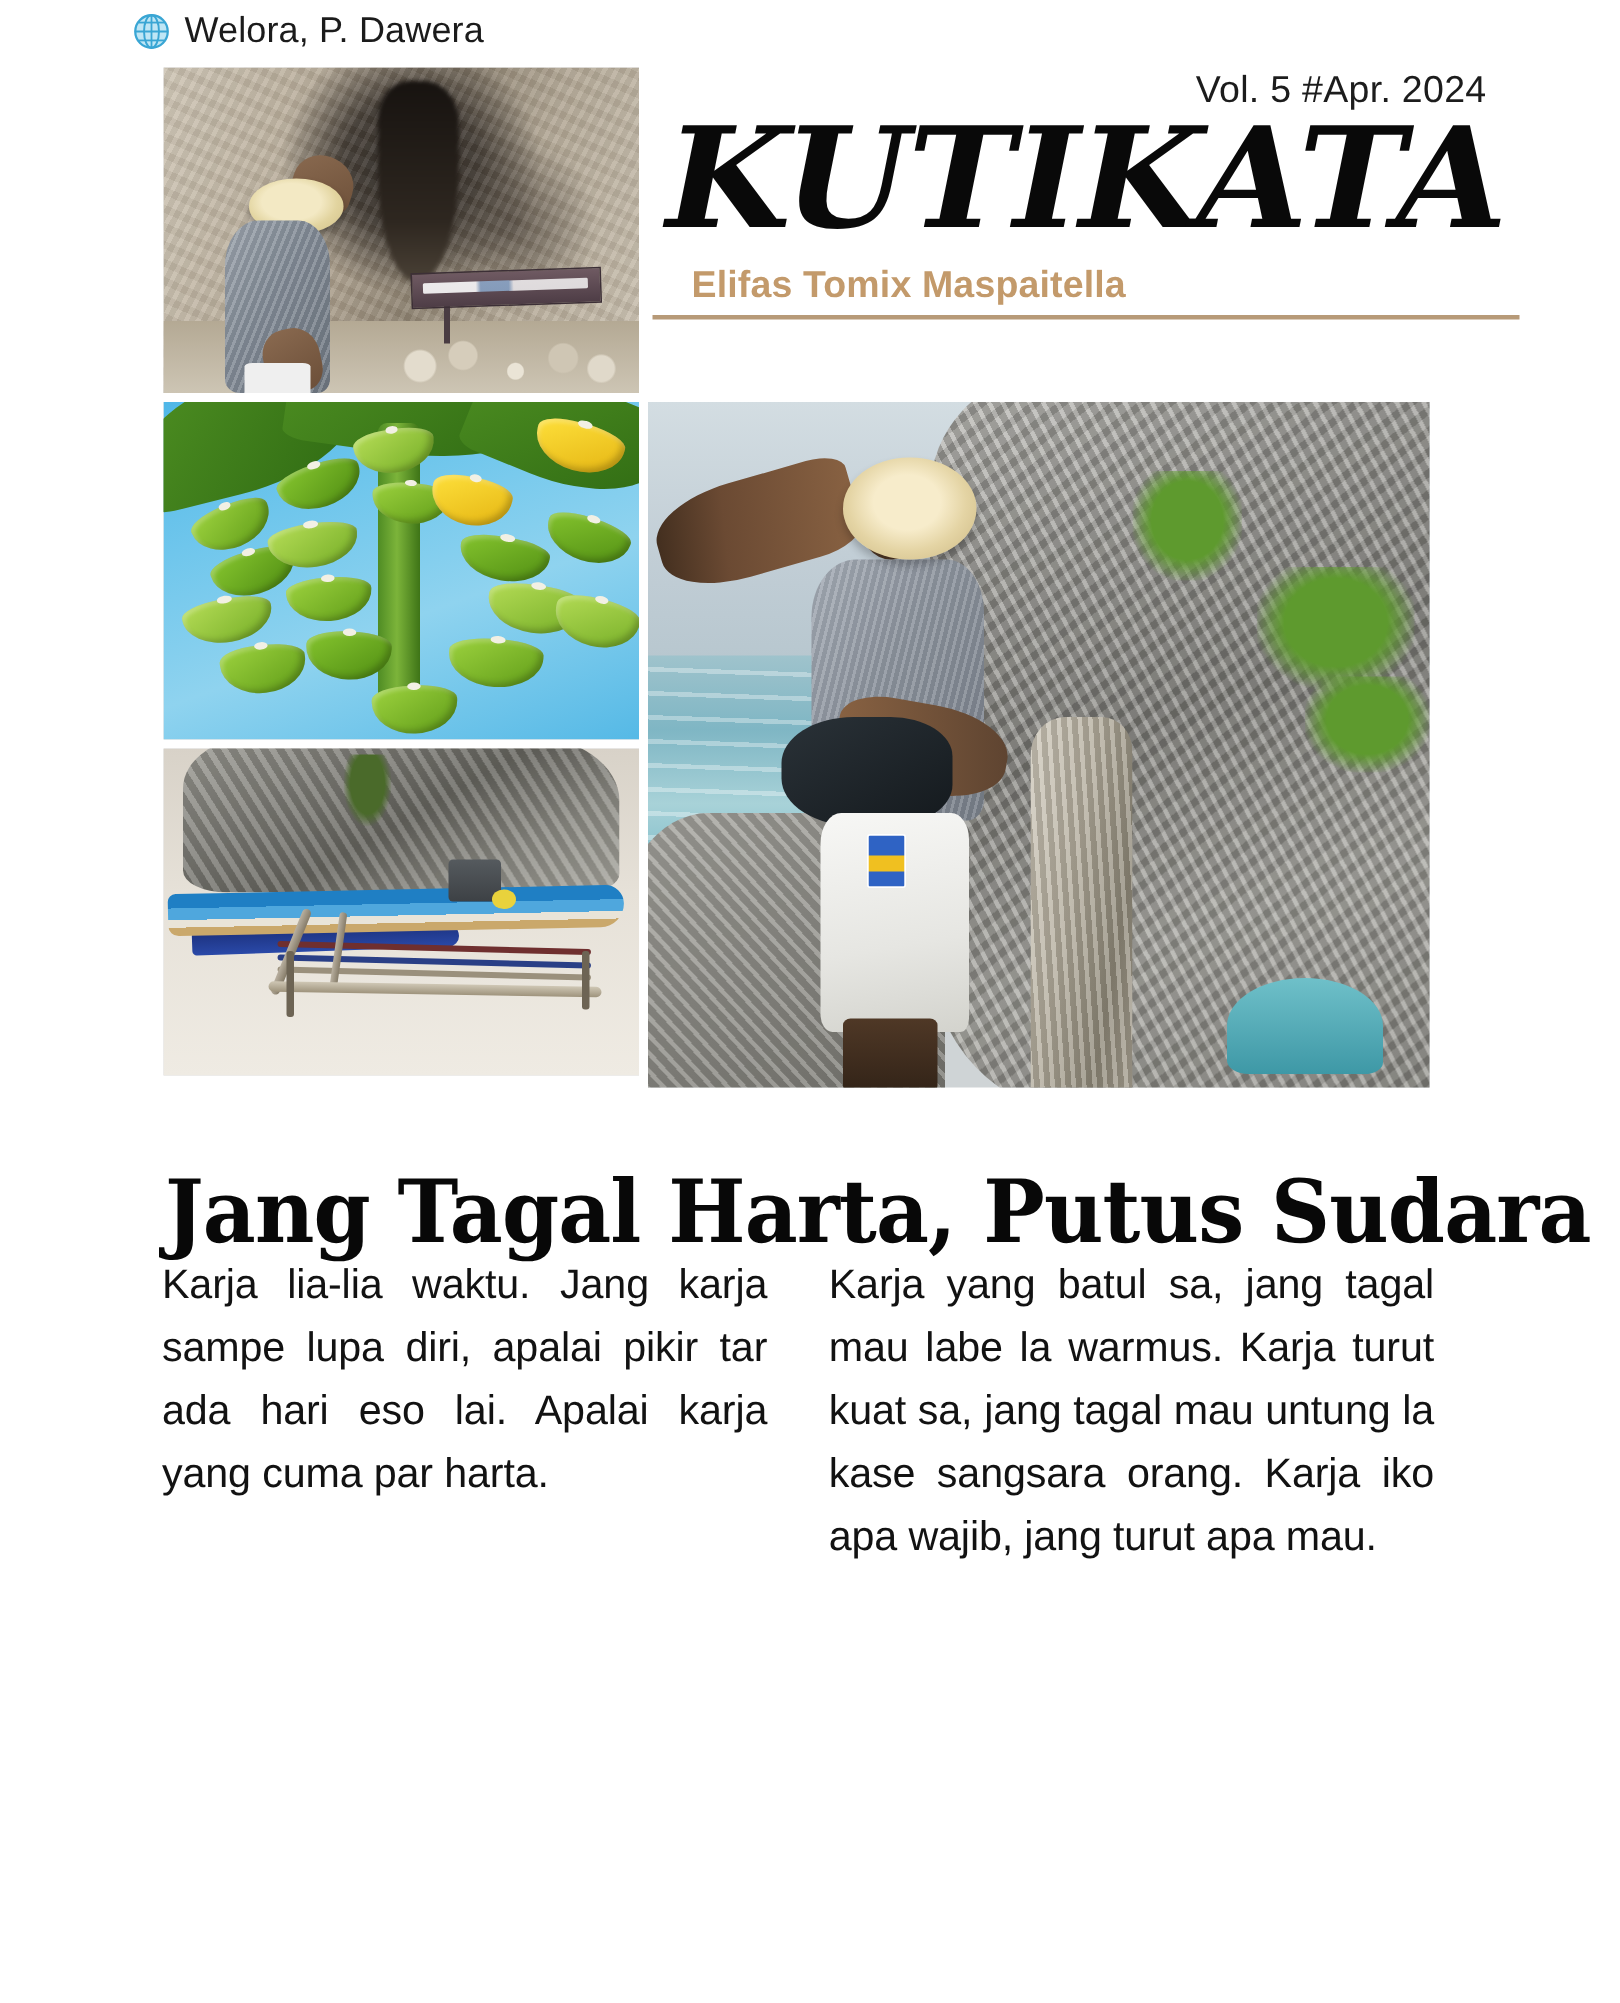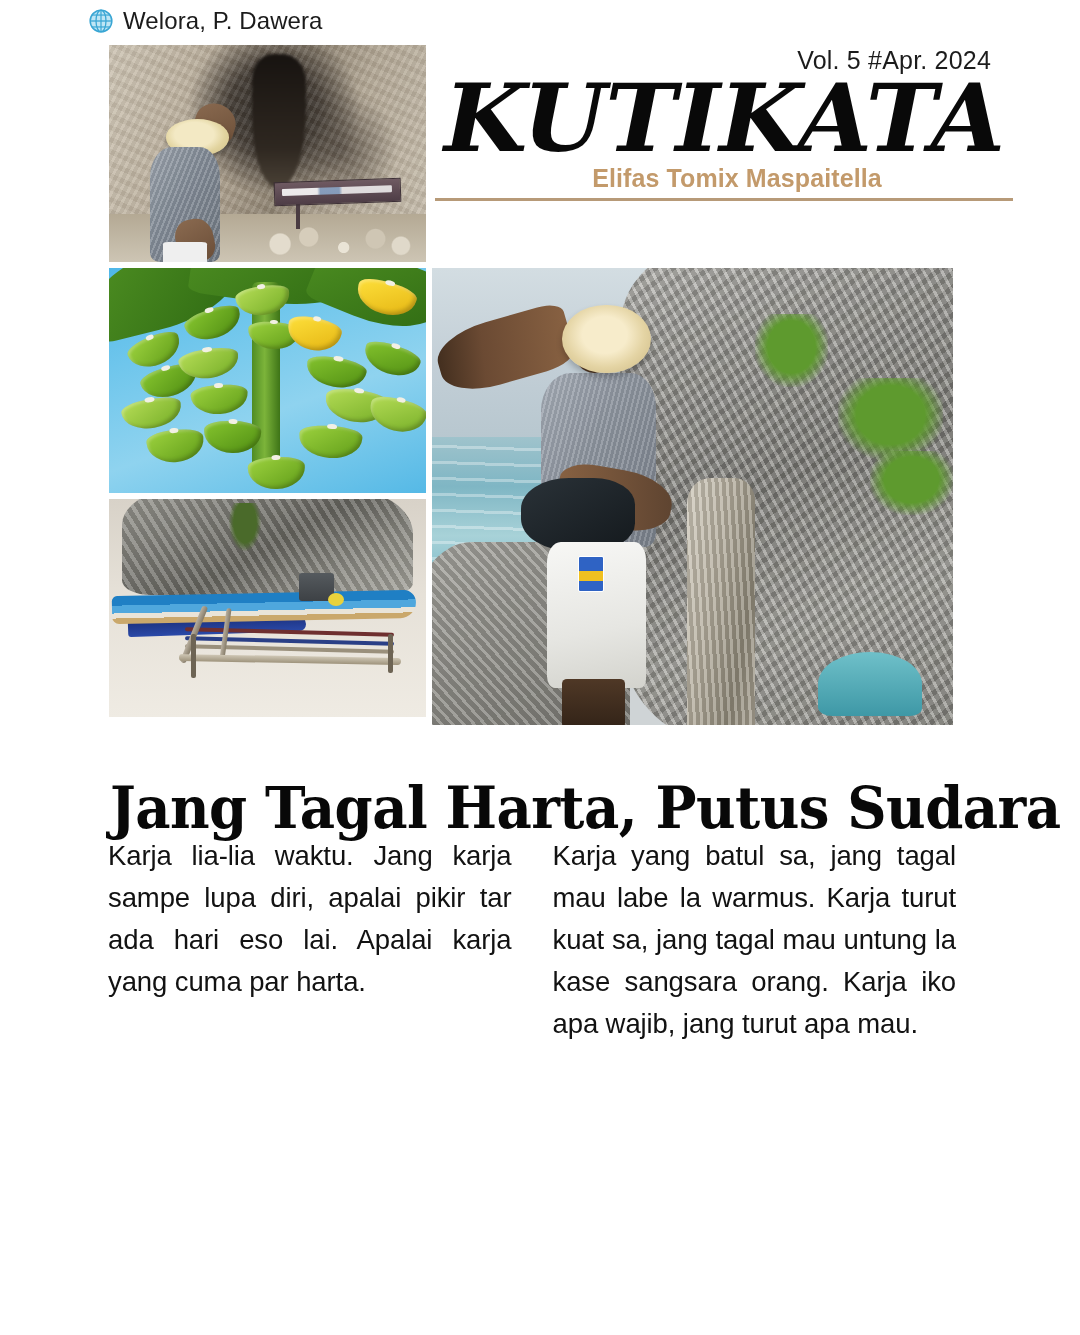--- a/index.html
+++ b/index.html
@@ -394,22 +394,22 @@
     transform: scaleX(1.03);
   }
   .tagline {
     font-size: 25px;
     color: #1c1c1c;
     letter-spacing: .2px;
     margin-top: 6px;
     padding-left: 8px;
   }
   .byline {
-    margin-top: 2px;
-    text-align: center;
+    margin-top: 14px;
+    text-align: left;
     font-size: 25px;
     font-weight: bold;
     color: #c39a6b;
     letter-spacing: .1px;
     padding-left: 26px;
   }
   .byline-rule {
     margin-top: 5px;
     height: 3px;
     background: #b79a78;

